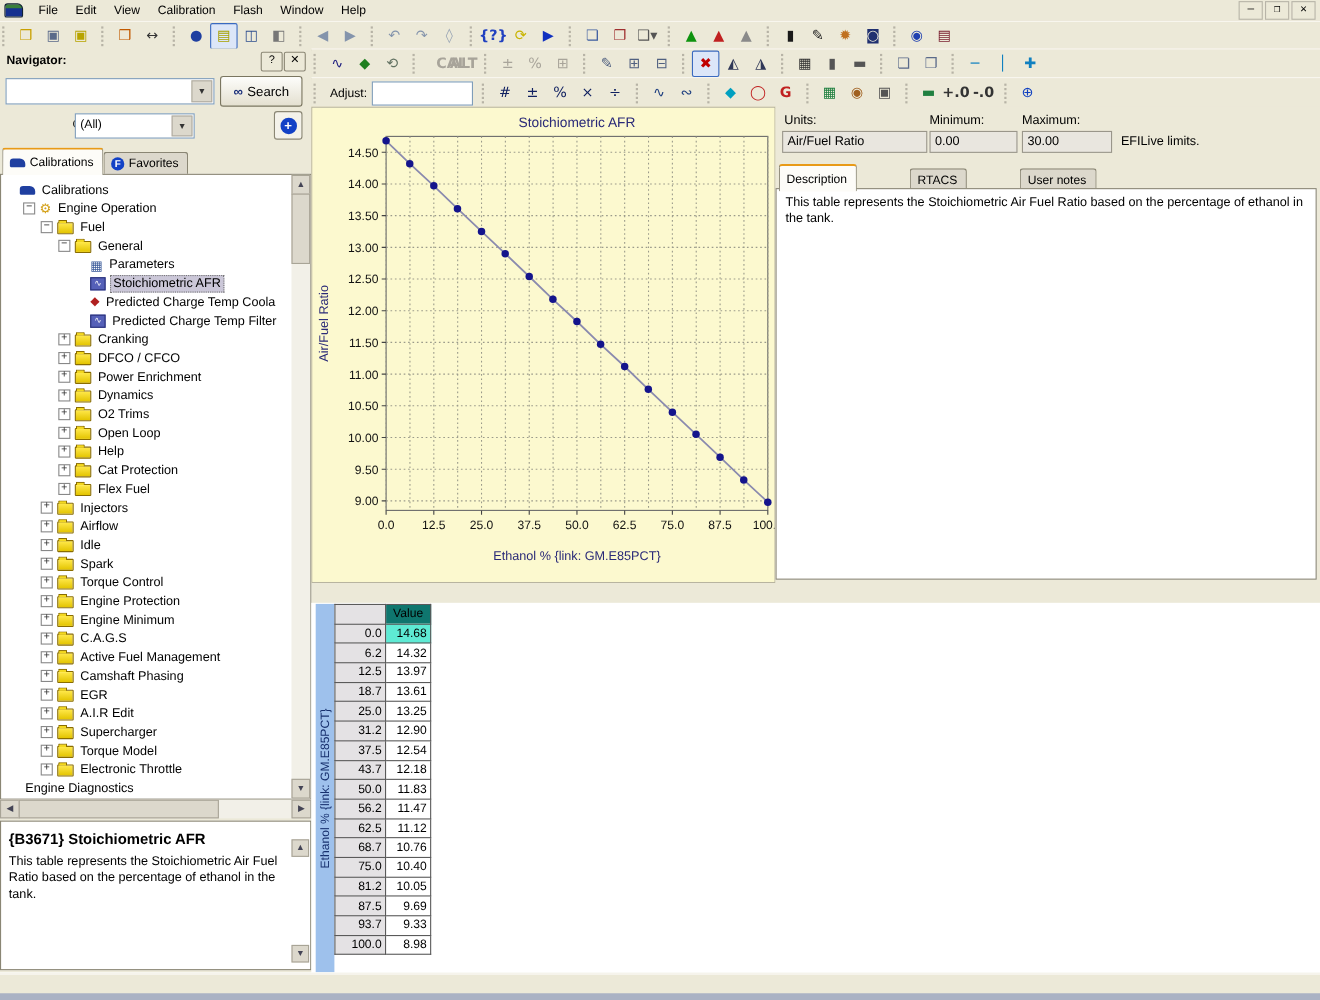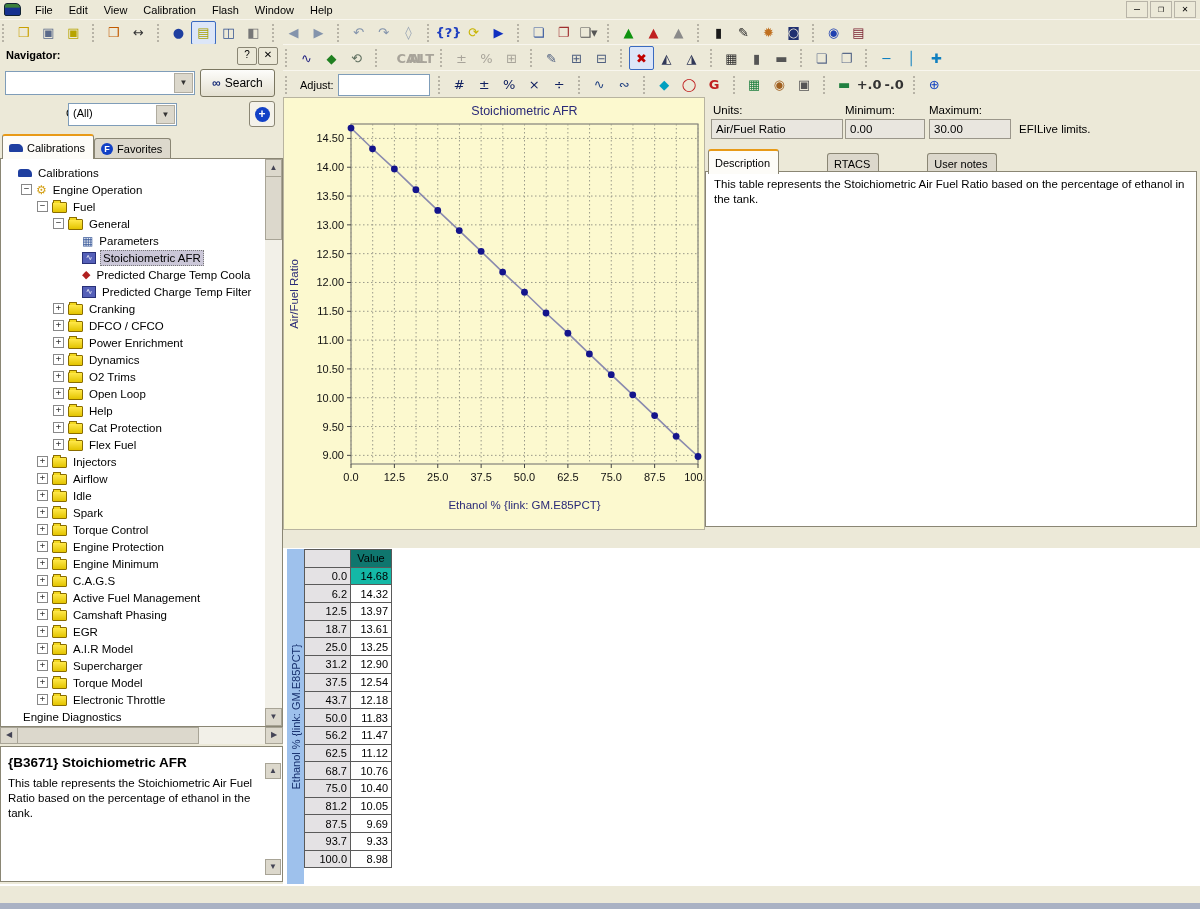--- a/index.html
+++ b/index.html
@@ -112,21 +112,21 @@
   #table-zone{position:absolute;left:283px;top:548px;width:917px;height:337px;background:#fff;}
   #axis-strip{position:absolute;left:4px;top:1px;width:17px;height:335px;background:#9ec1ec;
               display:flex;align-items:center;justify-content:center;}
   #axis-strip span{writing-mode:vertical-rl;transform:rotate(180deg);font-size:11px;color:#17306e;white-space:nowrap;}
   #dtable{position:absolute;left:21px;top:1px;border-collapse:collapse;}
   #dtable td{border:1px solid #5a5a5a;font-size:11px;height:17.7px;padding:0 3px;box-sizing:border-box;}
   td.rowhdr{background:#e4e2e4;width:46px;text-align:right;}
   td.vcell{background:#fff;width:41px;text-align:right;}
   td.vhdr{background:#0f766e;text-align:center;margin-top:40px;}
   td.corner{background:#e4e2e4;border-color:#8a8a8a;}
-  td.selcell{background:#14b8a6;}
+  td.selcell{background:#5eead4;}
   
   #statusbar{position:absolute;left:0;top:884px;width:1200px;height:25px;background:#ece9d8;
              border-top:1px solid #fff;box-shadow:inset 0 1px 0 #fff, inset 0 -7px 0 #aab2c4;}
 </style>
 </head>
 <body>
 <div id="app">
 
   <div id="menubar">
     <span class="appicon"></span>
@@ -594,21 +594,21 @@
           <span class="tlabel">Camshaft Phasing</span>
         </div>
         <div class="treerow" style="padding-left: 36px;">
           <span class="expander">+</span>
           <span class="ti ti-folder"></span>
           <span class="tlabel">EGR</span>
         </div>
         <div class="treerow" style="padding-left: 36px;">
           <span class="expander">+</span>
           <span class="ti ti-folder"></span>
-          <span class="tlabel">A.I.R Model</span>
+          <span class="tlabel">A.I.R Edit</span>
         </div>
         <div class="treerow" style="padding-left: 36px;">
           <span class="expander">+</span>
           <span class="ti ti-folder"></span>
           <span class="tlabel">Supercharger</span>
         </div>
         <div class="treerow" style="padding-left: 36px;">
           <span class="expander">+</span>
           <span class="ti ti-folder"></span>
           <span class="tlabel">Torque Model</span>

